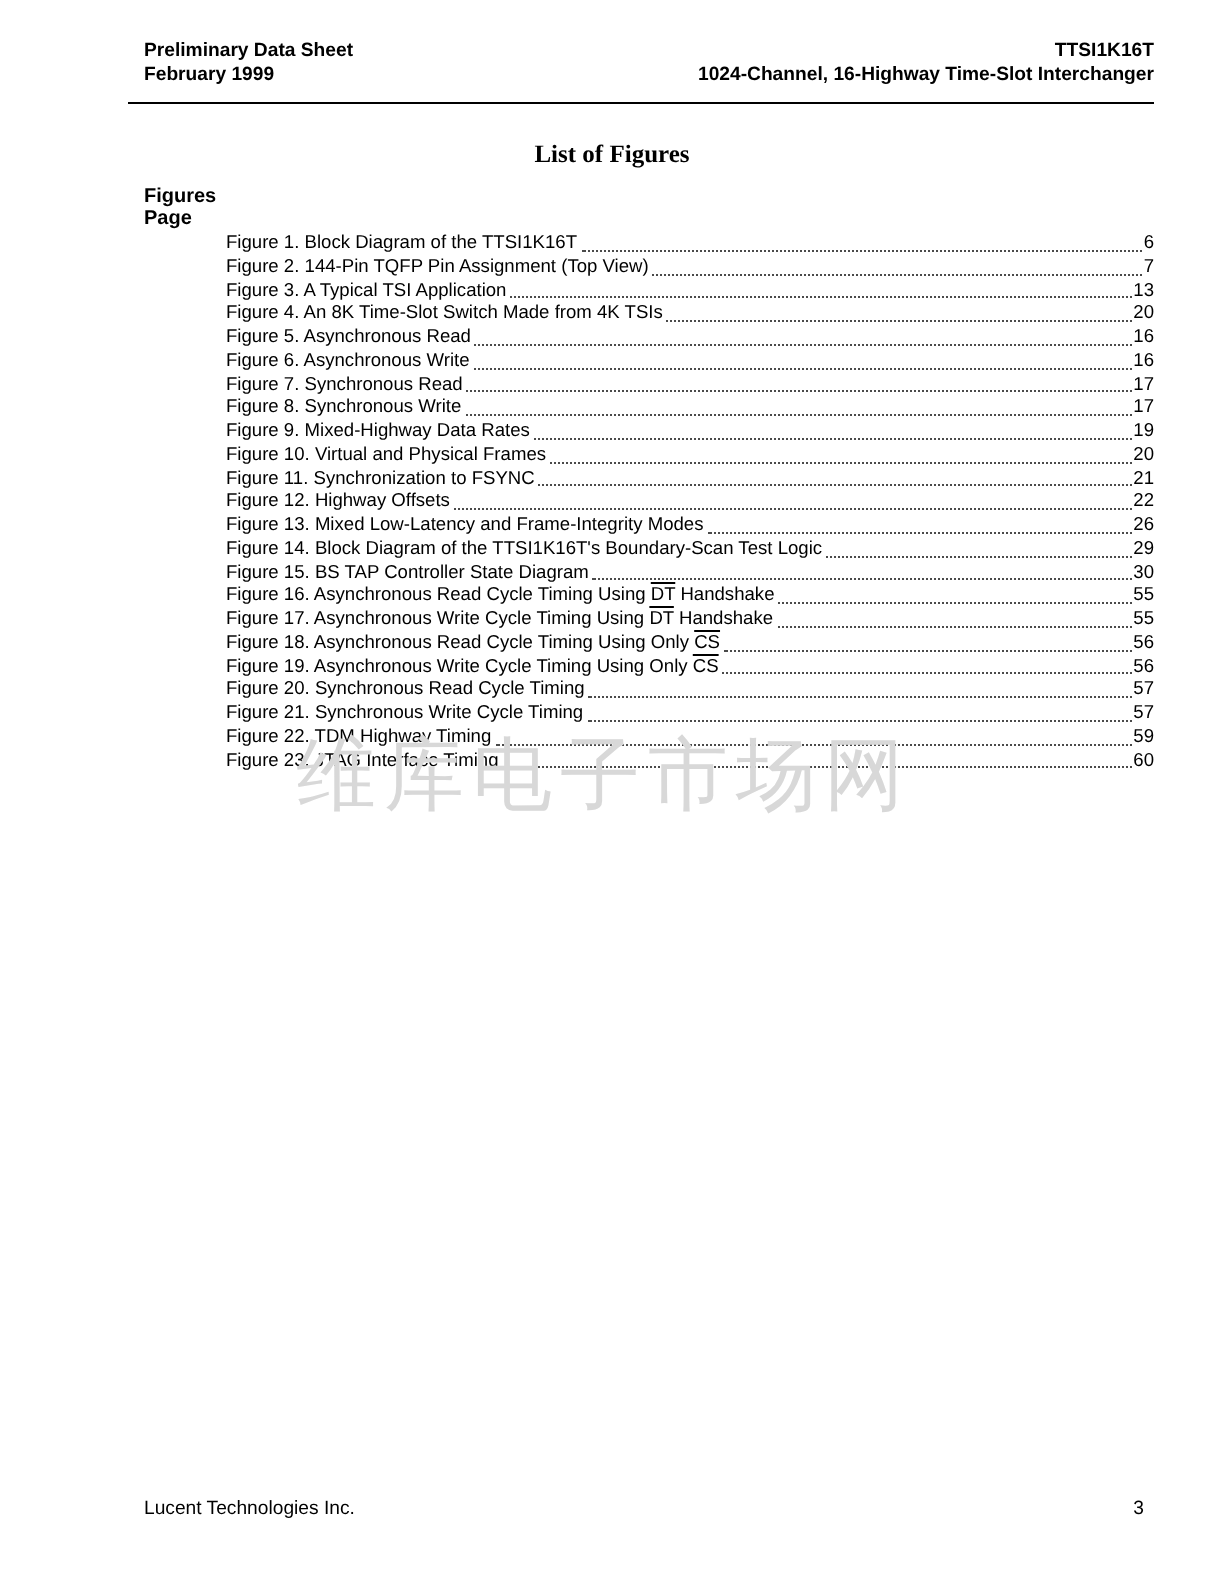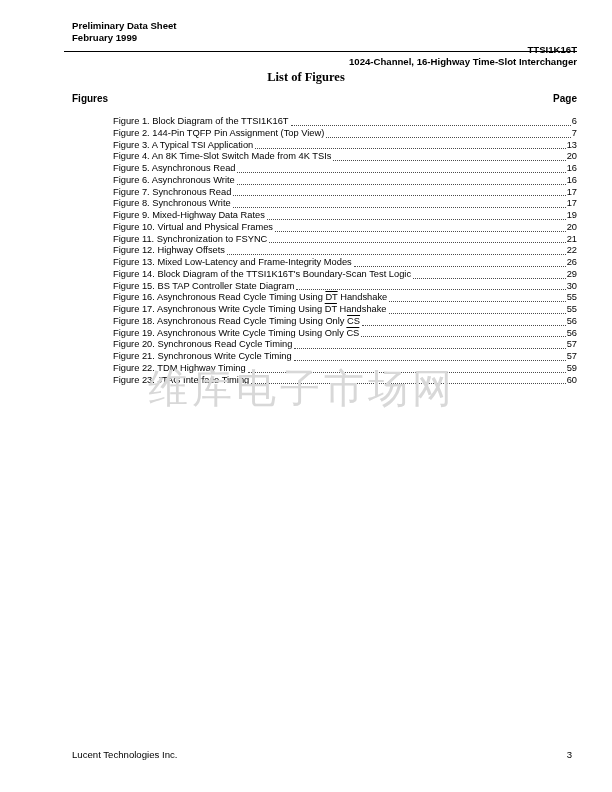--- a/index.html
+++ b/index.html
@@ -10,39 +10,39 @@
     color:#000;
     position:relative;
     overflow:hidden;
   }
   .page { position:absolute; inset:0; }
 
   
   .header {
     position:absolute; top:20px; left:72px; right:35px;
     display:flex; justify-content:space-between;
-    font-weight:bold; font-size:9.6px; line-height:12px;flex-direction:column;
+    font-weight:bold; font-size:9.6px; line-height:12px;
   }
   .header .right { text-align:right; }
   .header-rule {
     position:absolute; top:51px; left:64px; right:35px;
     border-top:1.6px solid #000;
   }
 
   
   .doc-title {
     position:absolute; top:70px; left:0; width:100%;
     text-align:center; font-weight:bold; font-size:12.5px;font-family:Liberation Serif, serif;
   }
 
   
   .cols-row {
     position:absolute; top:93px; left:72px; right:35px;
     display:flex; justify-content:space-between;
-    font-weight:bold; font-size:10px;
+    font-weight:bold; font-size:10px;flex-direction:column;
   }
 
   
   .toc-list {
     position:absolute; top:116px; left:72px; right:35px;
     font-size:9.3px;
   }
   .toc-row {
     display:flex; align-items:baseline;
     height:11.75px; line-height:11.75px;

